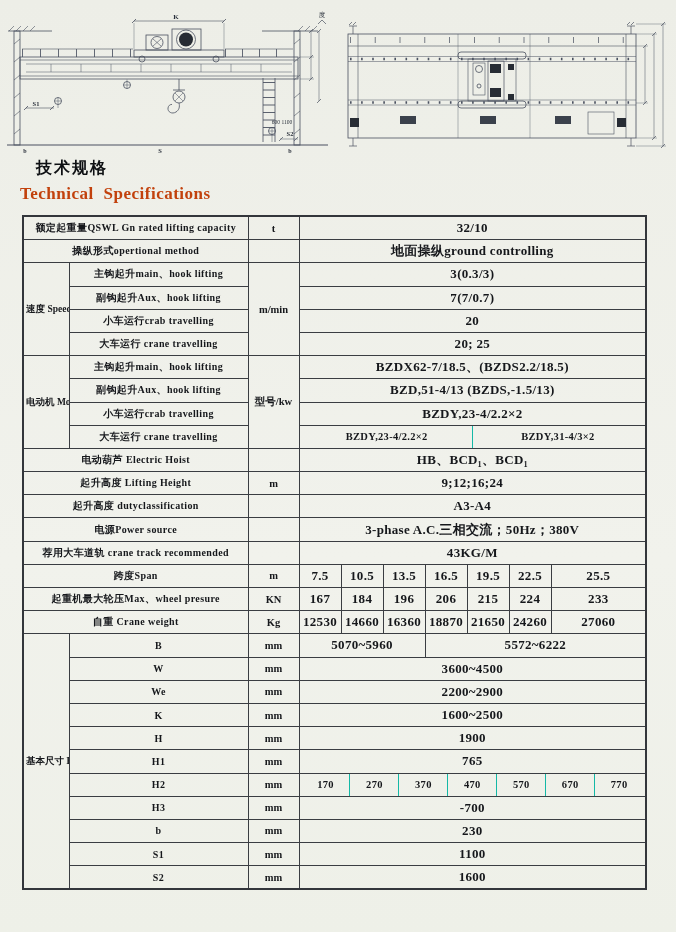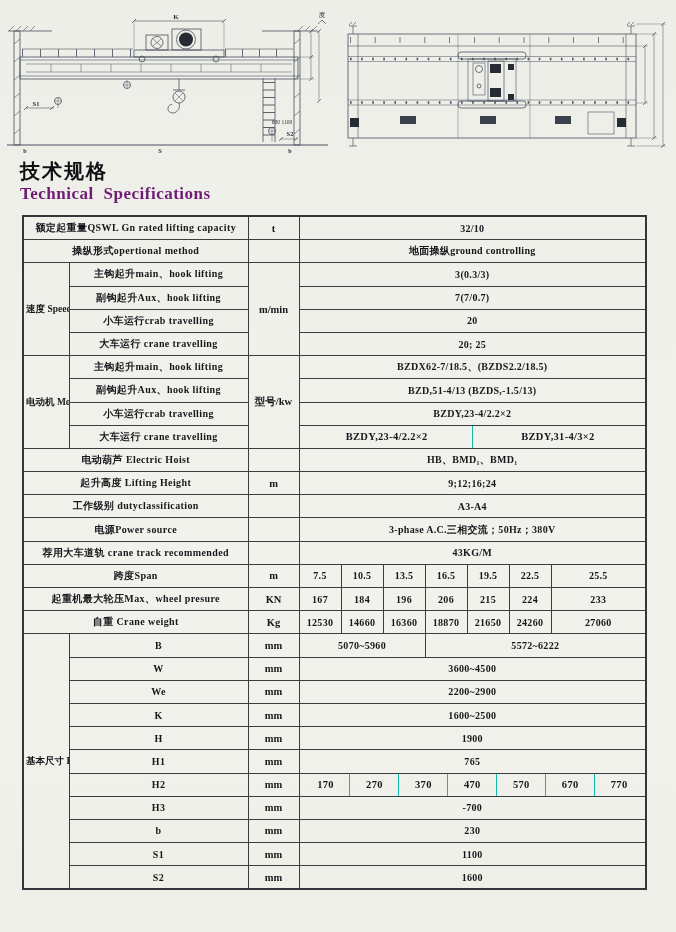--- a/index.html
+++ b/index.html
@@ -8,46 +8,46 @@
     background:linear-gradient(180deg,#edeee7 0%,#f1f2ec 60%,#eef0e8 100%);
     font-family:"Liberation Serif",serif;
     color:#15171b;
     overflow:hidden;
   }
   .page{position:relative;width:676px;height:932px;}
   .drawing{position:absolute;}
   #front-view{left:6px;top:6px;}
   #plan-view{left:340px;top:6px;}
   .title-zh{
-    position:absolute;left:20px;top:158px;
-    font-size:20px;font-weight:bold;letter-spacing:2px;color:#0e1013;
+    position:absolute;left:36px;top:158px;
+    font-size:16px;font-weight:bold;letter-spacing:2px;color:#0e1013;
     font-family:"Liberation Serif",serif;
   }
   .title-en{
     position:absolute;left:20px;top:184px;
-    font-size:17px;font-weight:bold;word-spacing:5px;letter-spacing:.5px;color:#701a75;
+    font-size:17px;font-weight:bold;word-spacing:5px;letter-spacing:.5px;color:#c2410c;
     font-family:"Liberation Serif",serif;
   }
   table.spec{
     position:absolute;left:22px;top:215px;width:623px;
     border-collapse:collapse;table-layout:fixed;
     border:2px solid #33363b;
     font-family:"Liberation Serif",serif;
   }
   table.spec td{
     border:1px solid #3a3d42;
     height:22.2px;
     text-align:center;vertical-align:middle;
     font-weight:bold;color:#15171b;
     padding:0 2px;overflow:hidden;white-space:nowrap;
   }
   td.g{font-size:9.5px;white-space:pre-line;line-height:1.3;letter-spacing:0;}
   td.l{font-size:10px;letter-spacing:.4px;}
   td.u{font-size:10.5px;}
-  td.v{font-size:10px;letter-spacing:.3px;}
+  td.v{font-size:13px;letter-spacing:.3px;}
   td.s{padding:0;}
   .subrow{display:flex;height:100%;align-items:stretch;}
   .subcell{
     flex:1;display:flex;align-items:center;justify-content:center;
     border-left:1px solid #14b8a6;font-size:10.5px;font-weight:bold;letter-spacing:.3px;
   }
   .subcell:first-child{border-left:none;}
   svg text{font-family:"Liberation Serif",serif;fill:#2b313c;}
 </style>
 </head>
@@ -267,29 +267,29 @@
           <td class="s" colspan="7">
             <div class="subrow">
               <div class="subcell">BZDY,23-4/2.2×2</div>
               <div class="subcell">BZDY,31-4/3×2</div>
             </div>
           </td>
         </tr>
         <tr>
           <td class="l" colspan="2">电动葫芦 Electric Hoist</td>
           <td class="u"></td>
-          <td class="v" colspan="7">HB、BMD₁、BMD₁</td>
+          <td class="v" colspan="7">HB、BCD₁、BCD₁</td>
         </tr>
         <tr>
           <td class="l" colspan="2">起升高度 Lifting Height</td>
           <td class="u">m</td>
           <td class="v" colspan="7">9;12;16;24</td>
         </tr>
         <tr>
-          <td class="l" colspan="2">工作级别 dutyclassification</td>
+          <td class="l" colspan="2">起升高度 dutyclassification</td>
           <td class="u"></td>
           <td class="v" colspan="7">A3-A4</td>
         </tr>
         <tr>
           <td class="l" colspan="2">电源Power source</td>
           <td class="u"></td>
           <td class="v" colspan="7">3-phase A.C.三相交流；50Hz；380V</td>
         </tr>
         <tr>
           <td class="l" colspan="2">荐用大车道轨 crane track recommended</td>

